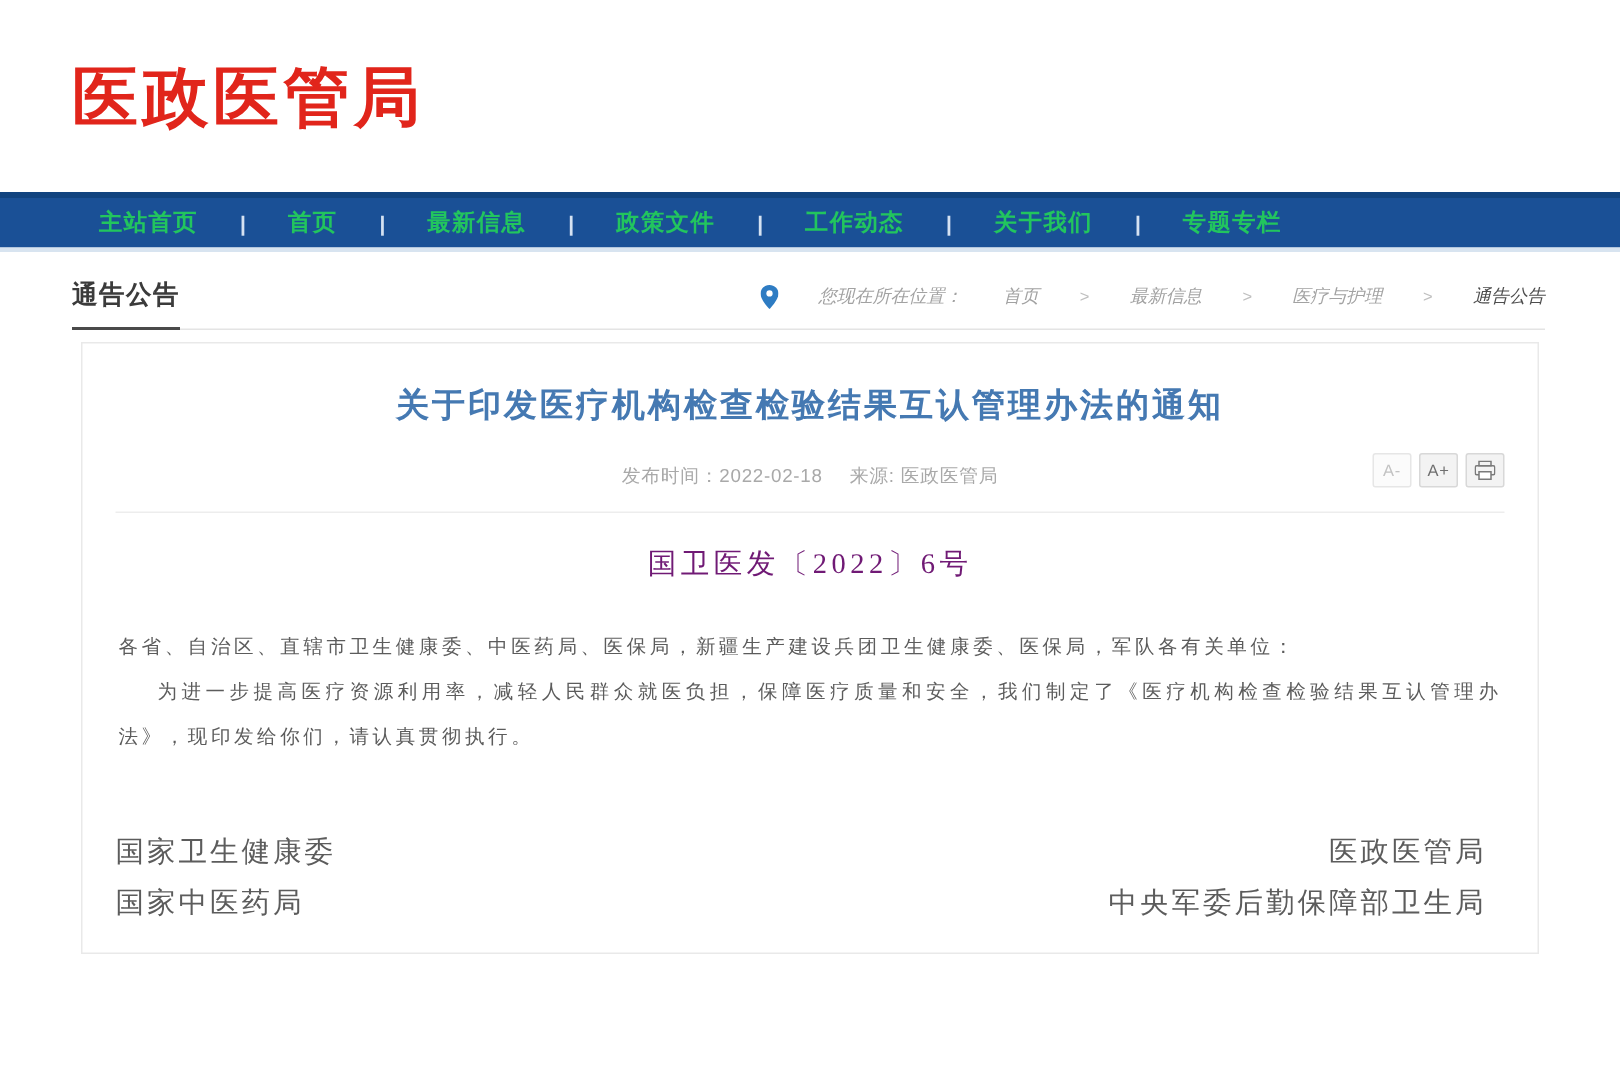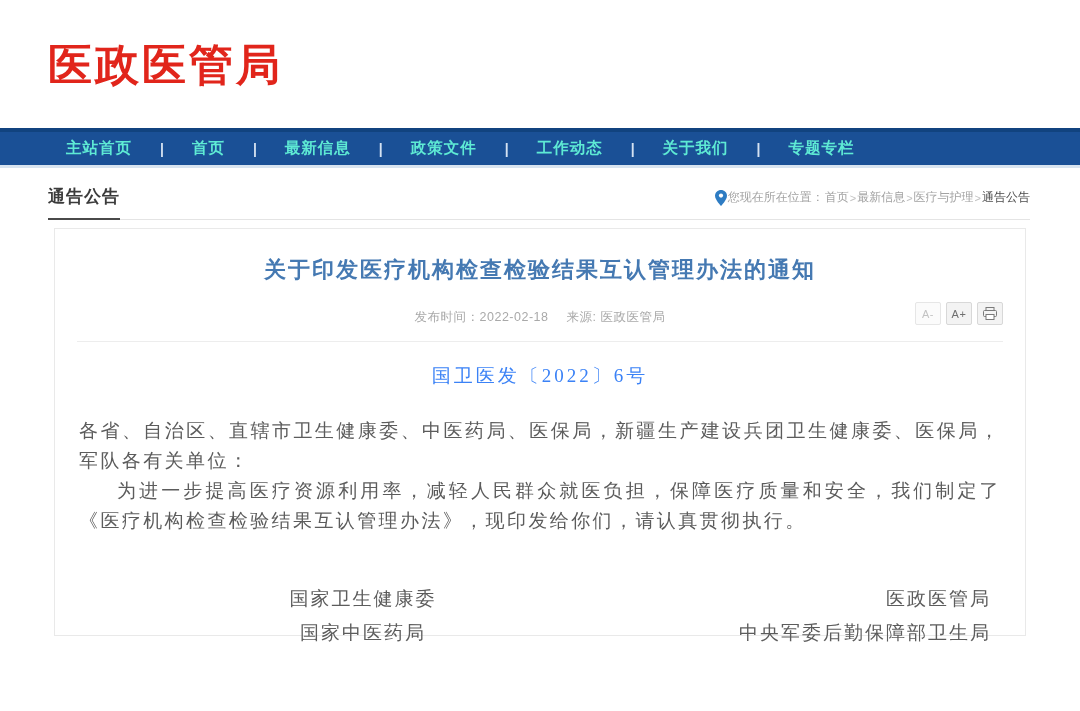--- a/index.html
+++ b/index.html
@@ -7,33 +7,33 @@
               font-family:"Liberation Sans", sans-serif; }
 
   
   .site-header { height:128px; padding:36px 0 0 48px; }
   .logo { font-size:44px; font-weight:bold; color:#e1251b; letter-spacing:3px;
           font-family:"Liberation Sans", sans-serif; }
 
   
   .nav { height:37px; background:#1a5096; border-top:4px solid #11437f;
          display:flex; align-items:center; padding-left:66px; }
-  .nav-item { color:#5eead4; font-size:15.5px; font-weight:bold; letter-spacing:1px;
+  .nav-item { color:#22c55e; font-size:15.5px; font-weight:bold; letter-spacing:1px;
               cursor:pointer; white-space:nowrap; }
   .nav-sep { color:#d5e2f2; font-size:14px; font-weight:bold; margin:0 28px; }
   .nav-strip { height:3px; background:#d8e4f0; }
 
   
   .crumb-bar { margin:0 50px 0 48px; height:52px; display:flex;
                justify-content:space-between; align-items:flex-end;
                border-bottom:1px solid #e4e4e4;text-align:right; }
   .section-title { font-size:17px; font-weight:bold; color:#3b3b3b; letter-spacing:1px;
                    padding-bottom:10px; border-bottom:2px solid #4a4a4a; margin-bottom:-1px; }
-  .crumbs { display:flex; align-items:center; gap:1px; padding-bottom:13px;
-            font-size:12px; color:#a2a2a2; }
+  .crumbs { display:flex; align-items:center; gap:27px; padding-bottom:13px;
+            font-size:12px; color:#a2a2a2;font-style:italic; }
   .crumbs .pin { width:12px; height:16px; display:block; }
   .crumb { cursor:pointer; }
   .crumb-current { color:#4d4d4d; }
   .crumb-sep { color:#c0c0c0; font-size:11px; }
 
   
   .panel { margin:8px 54px 0 54px; height:408px; border:1px solid #e9e9e9;
            background:#ffffff; padding:0 22px; }
   .article-title { margin-top:26px; text-align:center; font-size:22px; font-weight:600;
                    color:#4579b2; letter-spacing:2px; }
@@ -42,29 +42,29 @@
   .meta .gap { display:inline-block; width:18px; }
   .tools { position:absolute; right:0; top:-7px; display:flex; gap:5px; }
   .tool-btn { width:26px; height:23px; border:1px solid #d8d8d8; background:#f3f3f3;
               font-size:11px; color:#6f6f6f; display:flex; align-items:center;
               justify-content:center; border-radius:2px; cursor:pointer; }
   .tool-btn.dim { background:#fbfbfb; border-color:#e6e6e6; color:#c2c2c2; }
   .tool-btn svg { width:14px; height:13px; }
   .divider { margin-top:15px; border-top:1px solid #ededed; }
 
   .serif { font-family:"Liberation Serif", serif; }
-  .doc-number { margin-top:21px; text-align:center; font-size:19px; color:#3b82f6;
+  .doc-number { margin-top:21px; text-align:center; font-size:19px; color:#701a75;
                 letter-spacing:3px; }
-  .body-text { margin:27px 2px 0; font-size:19px; color:#5c5c5c; line-height:30px;
+  .body-text { margin:27px 2px 0; font-size:13px; color:#5c5c5c; line-height:30px;
                letter-spacing:2.4px; text-align:justify; }
   .body-text p.indent { text-indent:2em; }
 
   .signatures { margin-top:46px; font-size:19px; color:#5c5c5c; letter-spacing:2px; }
   .sign-row { display:flex; line-height:34px; }
-  .sign-left { width:572px; text-align:center; }
+  .sign-left { width:572px; text-align:left; }
   .sign-right { flex:1; text-align:right; padding-right:12px; }
 </style>
 </head>
 <body>
 
 <div class="site-header">
   <div class="logo">医政医管局</div>
 </div>
 
 <div class="nav">

